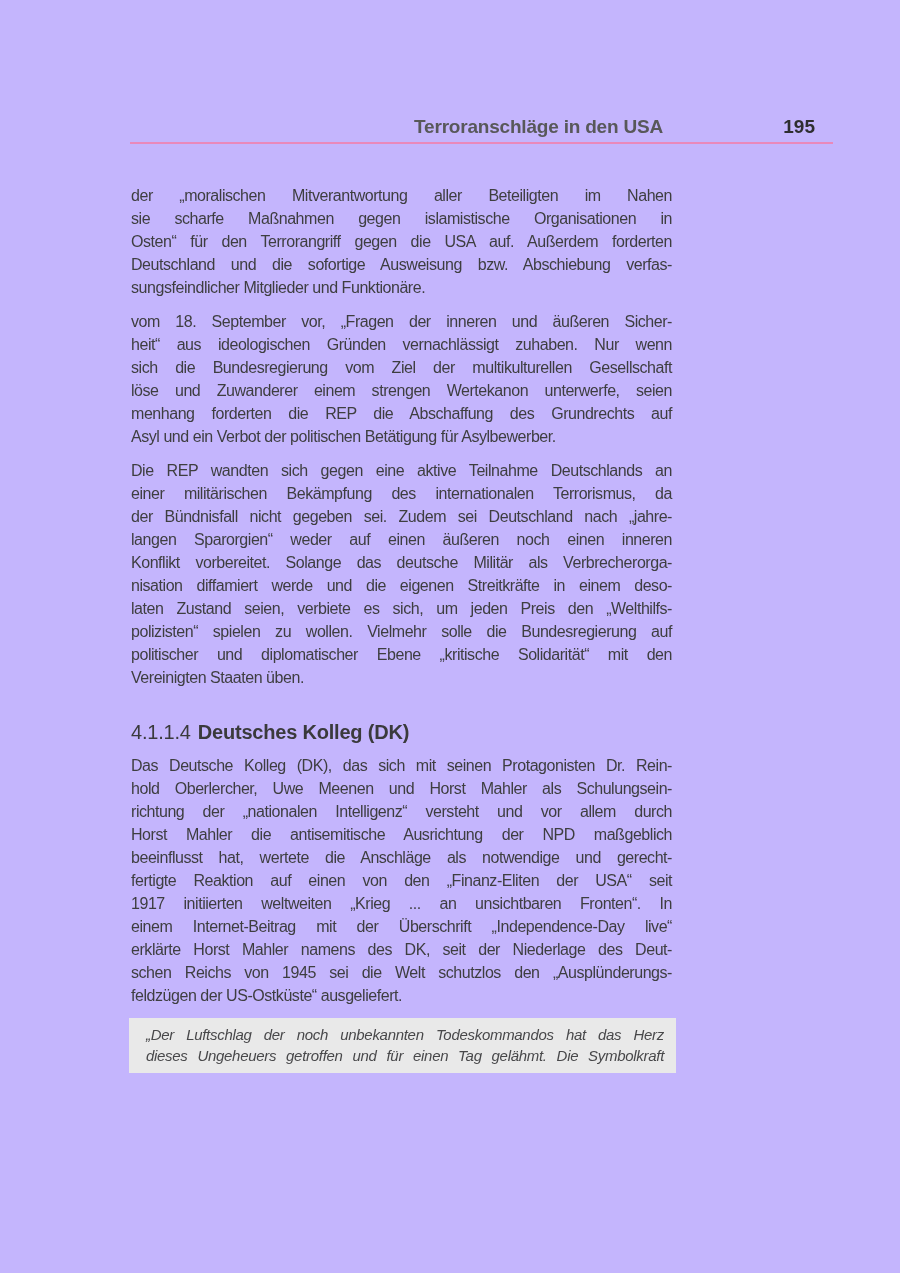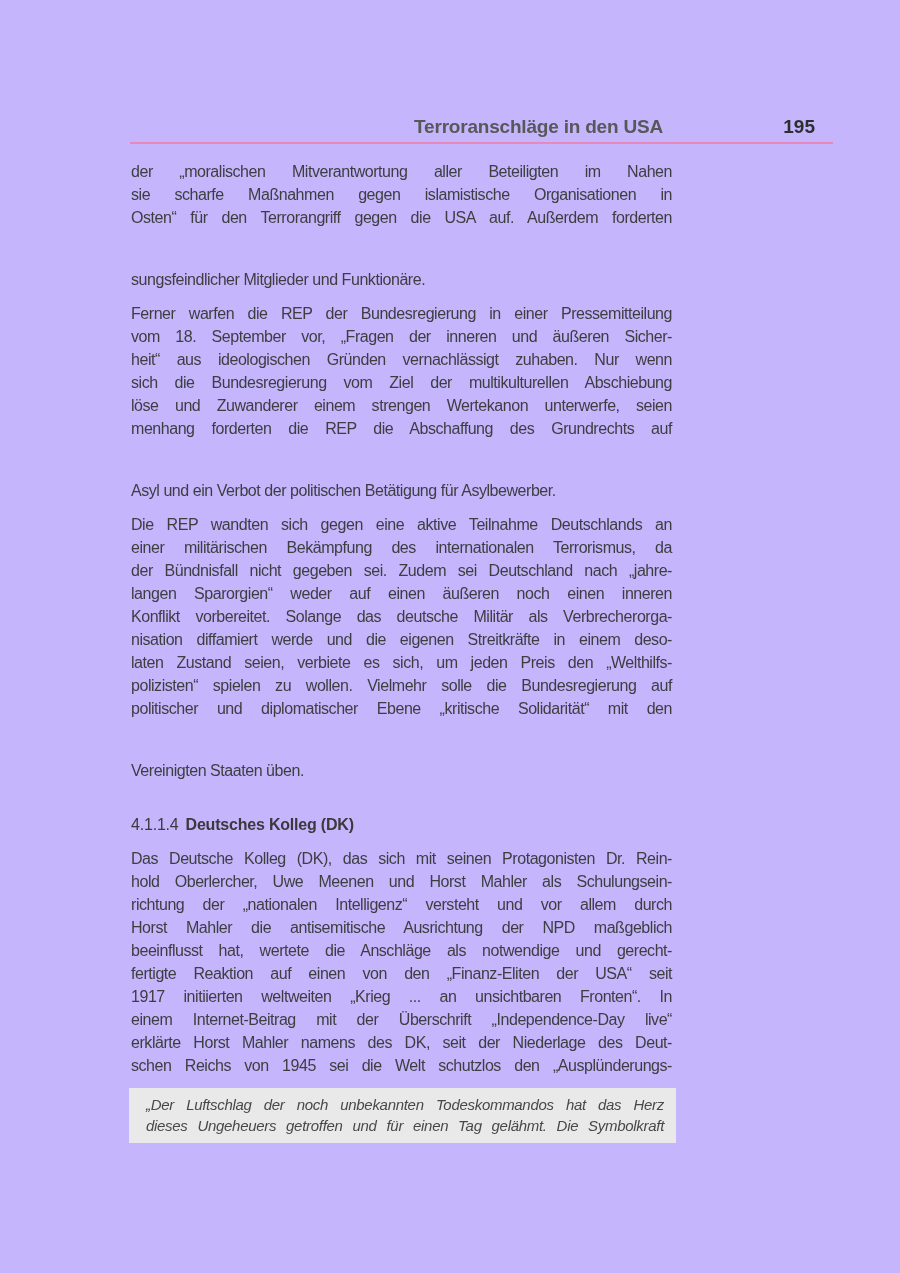--- a/index.html
+++ b/index.html
@@ -23,31 +23,31 @@
     font-size:19px;font-weight:700;
     color:var(--page-number,#2e2e30);
     text-align:center;
   }
   .rule{
     position:absolute;left:130px;top:142px;
     width:703px;height:2px;
     background:var(--accent-line,#e989bb);
   }
   .content{
-    position:absolute;left:131px;top:160px;width:541px;
+    position:absolute;left:131px;top:184px;width:541px;
   }
   .para{
     margin:0 0 11px 0;
     font-size:16px;line-height:23px;letter-spacing:-0.45px;
   }
   .jline{text-align:justify;text-align-last:justify;}
-  .jline.jlast{text-align-last:left;margin-top:39px;}
+  .jline.jlast{text-align-last:left;}
   .heading{
     margin:31px 0 10px 0;
-    font-size:16px;line-height:24px;letter-spacing:-0.2px;
+    font-size:20px;line-height:24px;letter-spacing:-0.2px;
     color:#3a3a3c;
   }
   .heading .num{margin-right:7px;}
   .heading .ttl{font-weight:700;}
   .quote{
     margin-top:0;margin-left:-2px;
     width:547px;box-sizing:border-box;
     background:var(--quote-bg,#e9e9e9);
     padding:6px 12px 7px 17px;
     font-style:italic;
@@ -65,28 +65,28 @@
   <div class="page-number">195</div>
 
   <div class="rule"></div>
 
   <div class="content">
 
     <div class="para">
         <div class="jline">der „moralischen Mitverantwortung aller Beteiligten im Nahen</div>
         <div class="jline">sie scharfe Maßnahmen gegen islamistische Organisationen in</div>
         <div class="jline">Osten“ für den Terrorangriff gegen die USA auf. Außerdem forderten</div>
+        <div class="jline">Deutschland und die sofortige Ausweisung bzw. Abschiebung verfas-</div>
         <div class="jline jlast">sungsfeindlicher Mitglieder und Funktionäre.</div>
       </div>
 
     <div class="para">
-        <div class="jline">Ferner warfen die REP der Bundesregierung in einer Pressemitteilung</div>
         <div class="jline">vom 18. September vor, „Fragen der inneren und äußeren Sicher-</div>
         <div class="jline">heit“ aus ideologischen Gründen vernachlässigt zuhaben. Nur wenn</div>
-        <div class="jline">sich die Bundesregierung vom Ziel der multikulturellen Abschiebung</div>
+        <div class="jline">sich die Bundesregierung vom Ziel der multikulturellen Gesellschaft</div>
         <div class="jline">löse und Zuwanderer einem strengen Wertekanon unterwerfe, seien</div>
         <div class="jline">menhang forderten die REP die Abschaffung des Grundrechts auf</div>
         <div class="jline jlast">Asyl und ein Verbot der politischen Betätigung für Asylbewerber.</div>
       </div>
 
     <div class="para">
         <div class="jline">Die REP wandten sich gegen eine aktive Teilnahme Deutschlands an</div>
         <div class="jline">einer militärischen Bekämpfung des internationalen Terrorismus, da</div>
         <div class="jline">der Bündnisfall nicht gegeben sei. Zudem sei Deutschland nach „jahre-</div>
         <div class="jline">langen Sparorgien“ weder auf einen äußeren noch einen inneren</div>
@@ -106,20 +106,21 @@
         <div class="jline">Das Deutsche Kolleg (DK), das sich mit seinen Protagonisten Dr. Rein-</div>
         <div class="jline">hold Oberlercher, Uwe Meenen und Horst Mahler als Schulungsein-</div>
         <div class="jline">richtung der „nationalen Intelligenz“ versteht und vor allem durch</div>
         <div class="jline">Horst Mahler die antisemitische Ausrichtung der NPD maßgeblich</div>
         <div class="jline">beeinflusst hat, wertete die Anschläge als notwendige und gerecht-</div>
         <div class="jline">fertigte Reaktion auf einen von den „Finanz-Eliten der USA“ seit</div>
         <div class="jline">1917 initiierten weltweiten „Krieg ... an unsichtbaren Fronten“. In</div>
         <div class="jline">einem Internet-Beitrag mit der Überschrift „Independence-Day live“</div>
         <div class="jline">erklärte Horst Mahler namens des DK, seit der Niederlage des Deut-</div>
         <div class="jline">schen Reichs von 1945 sei die Welt schutzlos den „Ausplünderungs-</div>
+        <div class="jline jlast">feldzügen der US-Ostküste“ ausgeliefert.</div>
       </div>
 
     <div class="quote">
         <div class="jline">„Der Luftschlag der noch unbekannten Todeskommandos hat das Herz</div>
         <div class="jline">dieses Ungeheuers getroffen und für einen Tag gelähmt. Die Symbolkraft</div>
       </div>
 
   </div>
 </div>
 

